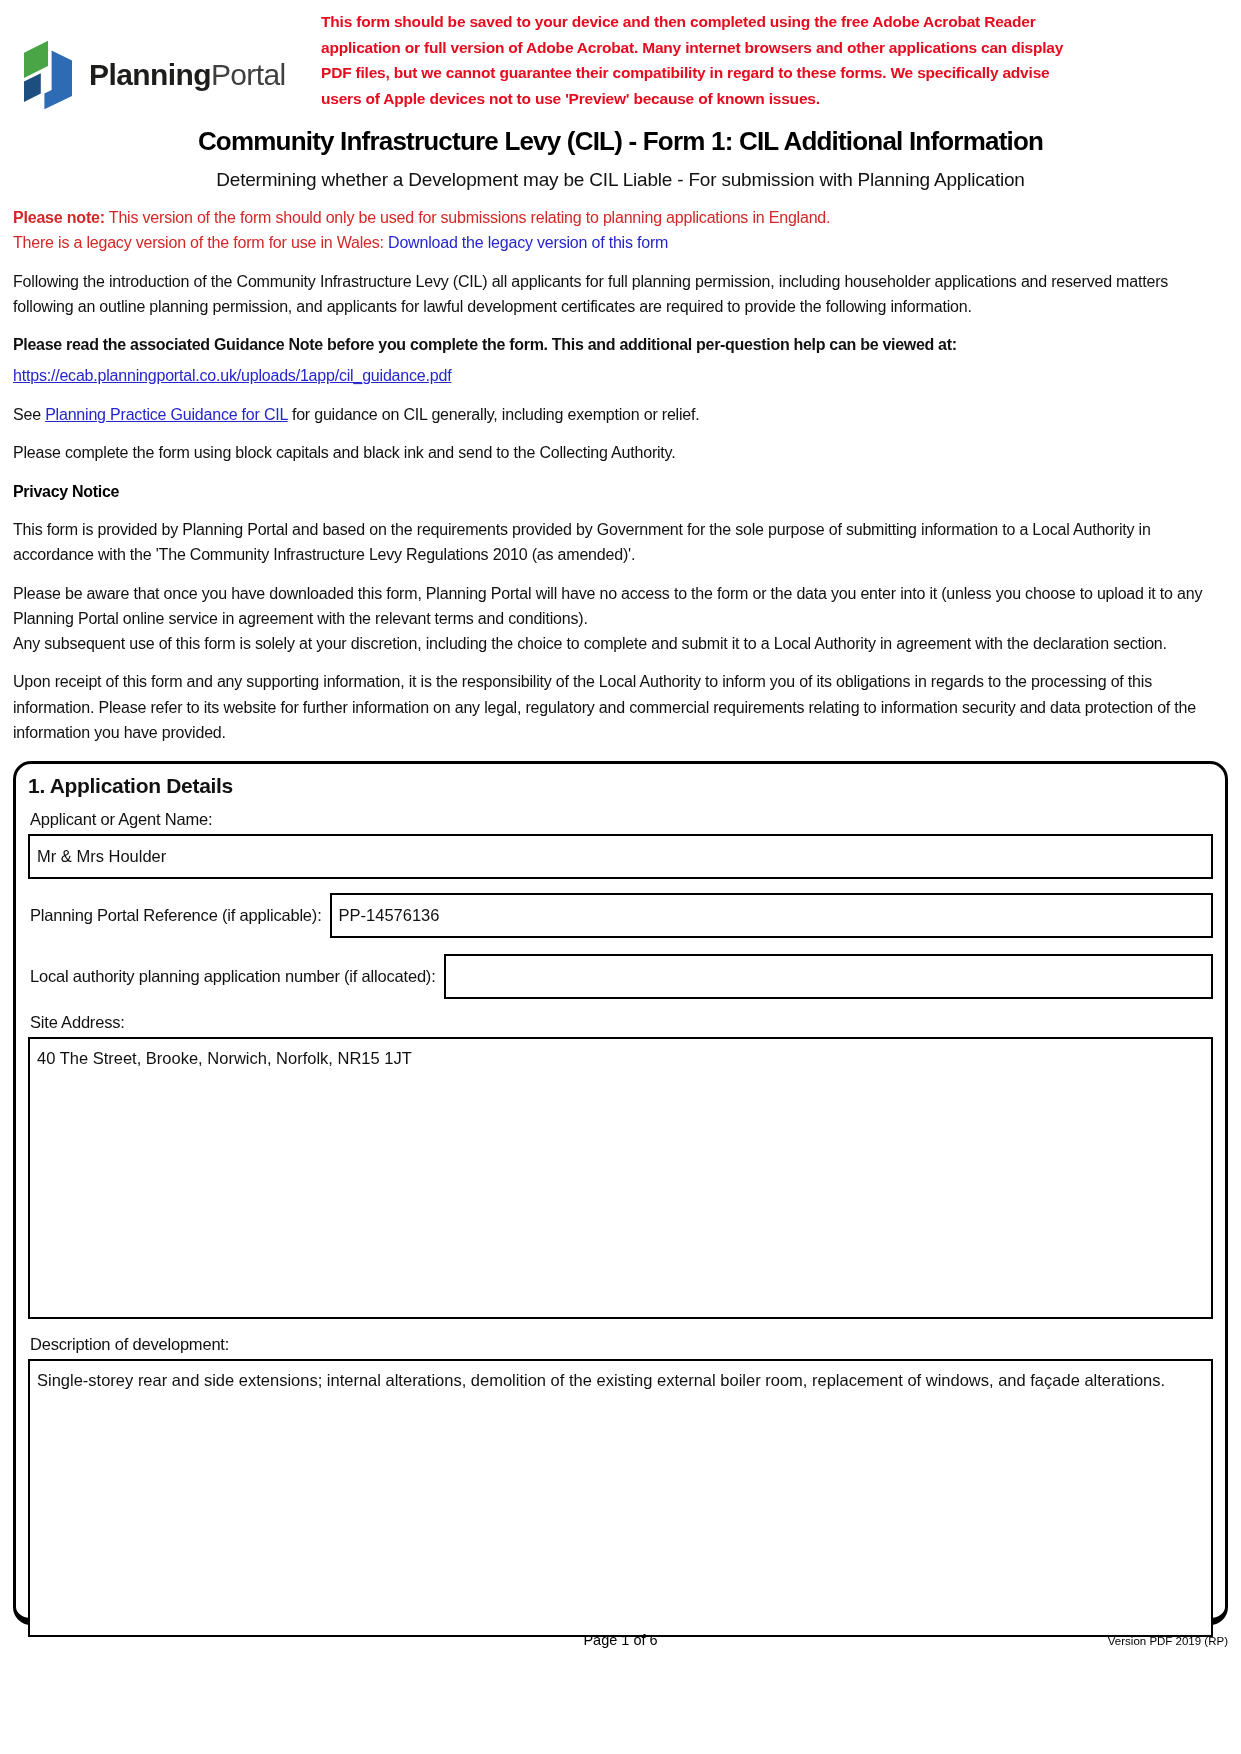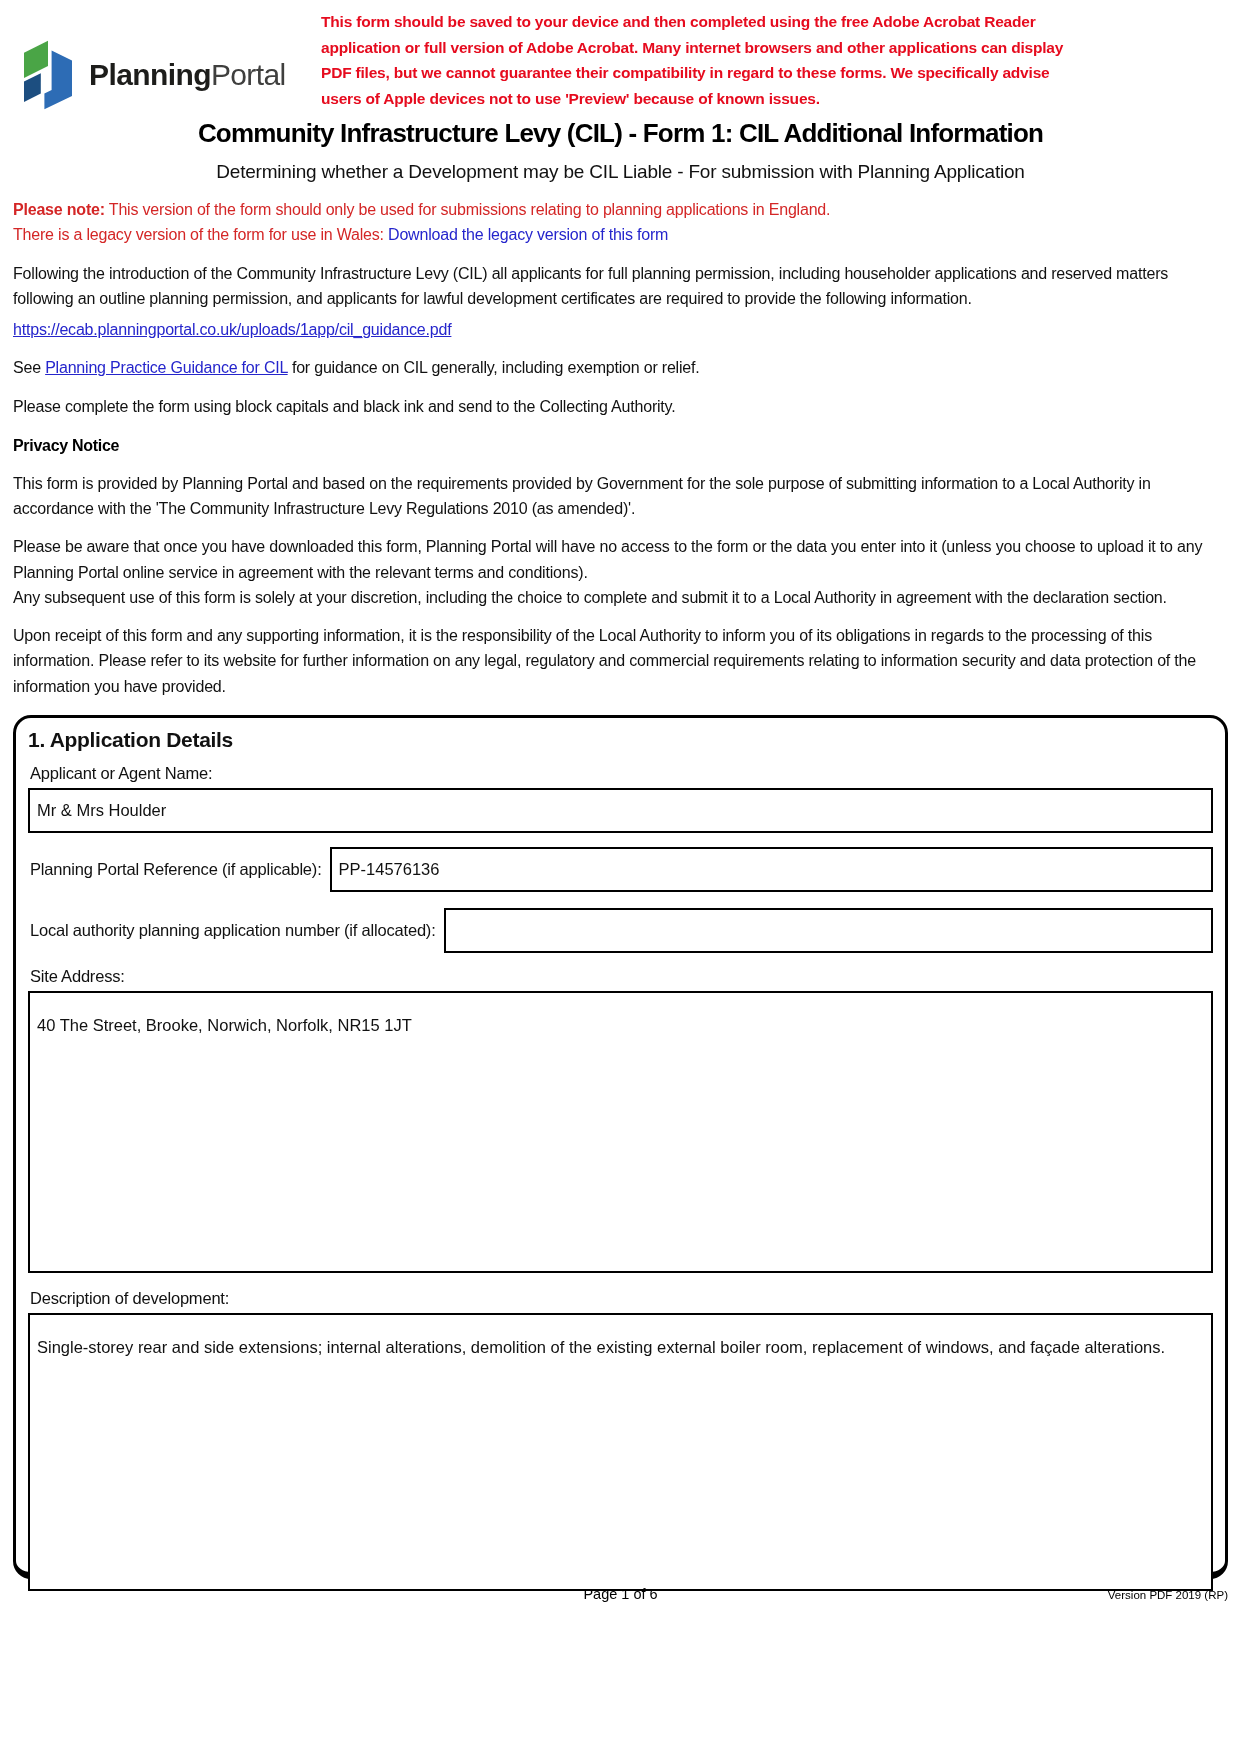--- a/index.html
+++ b/index.html
@@ -29,21 +29,21 @@
     font-size: 15.5px;
     line-height: 1.66;
     letter-spacing: -0.2px;
   }
 
   
   h1.title {
     text-align: center;
     font-size: 26px;
     letter-spacing: -0.8px;
-    margin: 4px 0 0 0;
+    margin: 12px 0 0 0;
     color: #000;
   }
   h2.subtitle {
     text-align: center;
     font-size: 19px;
     font-weight: normal;
     letter-spacing: -0.2px;
     margin: 12px 0 0 0;
     color: #111;
   }
@@ -76,21 +76,21 @@
     font-size: 16.5px;
     color: #111;
     border: 2px solid #000;
     border-radius: 0;
     background: #fff;
     padding: 2px 7px;
     width: 100%;
     display: block;
   }
   input.txt { height: 45px; }
-  textarea.txt { resize: none; padding-top: 21px; line-height: 1.45; }
+  textarea.txt { resize: none; padding-top: 8px; line-height: 1.45; }
   .row { display: flex; align-items: center; margin-top: 14px; }
   .row .field-label { margin: 0 8px 0 2px; flex: none; }
   .row input.txt { flex: 1; width: auto; }
   .mt14 { margin-top: 14px; }
   .mt16 { margin-top: 16px; }
   #site-textarea { height: 282px; }
   #desc-textarea { height: 278px; }
 
   
   .footer { position: relative; height: 24px; margin-top: 7px; }
@@ -127,20 +127,21 @@
 
   <p class="note">
     <strong>Please note:</strong>
     <span>This version of the form should only be used for submissions relating to planning applications in England.</span><br>
     <span>There is a legacy version of the form for use in Wales:</span>
     <a>Download the legacy version of this form</a>
   </p>
 
   <p>Following the introduction of the Community Infrastructure Levy (CIL) all applicants for full planning permission, including householder applications and reserved matters following an outline planning permission, and applicants for lawful development certificates are required to provide the following information.</p>
 
+  <p class="bold-para">Please read the associated Guidance Note before you complete the form. This and additional per-question help can be viewed at:</p>
   <p class="url-line">
     <a class="u">https://ecab.planningportal.co.uk/uploads/1app/cil_guidance.pdf</a>
   </p>
 
   <p>
     <span>See</span>
     <a class="u">Planning Practice Guidance for CIL</a>
     <span>for guidance on CIL generally, including exemption or relief.</span>
   </p>
 

